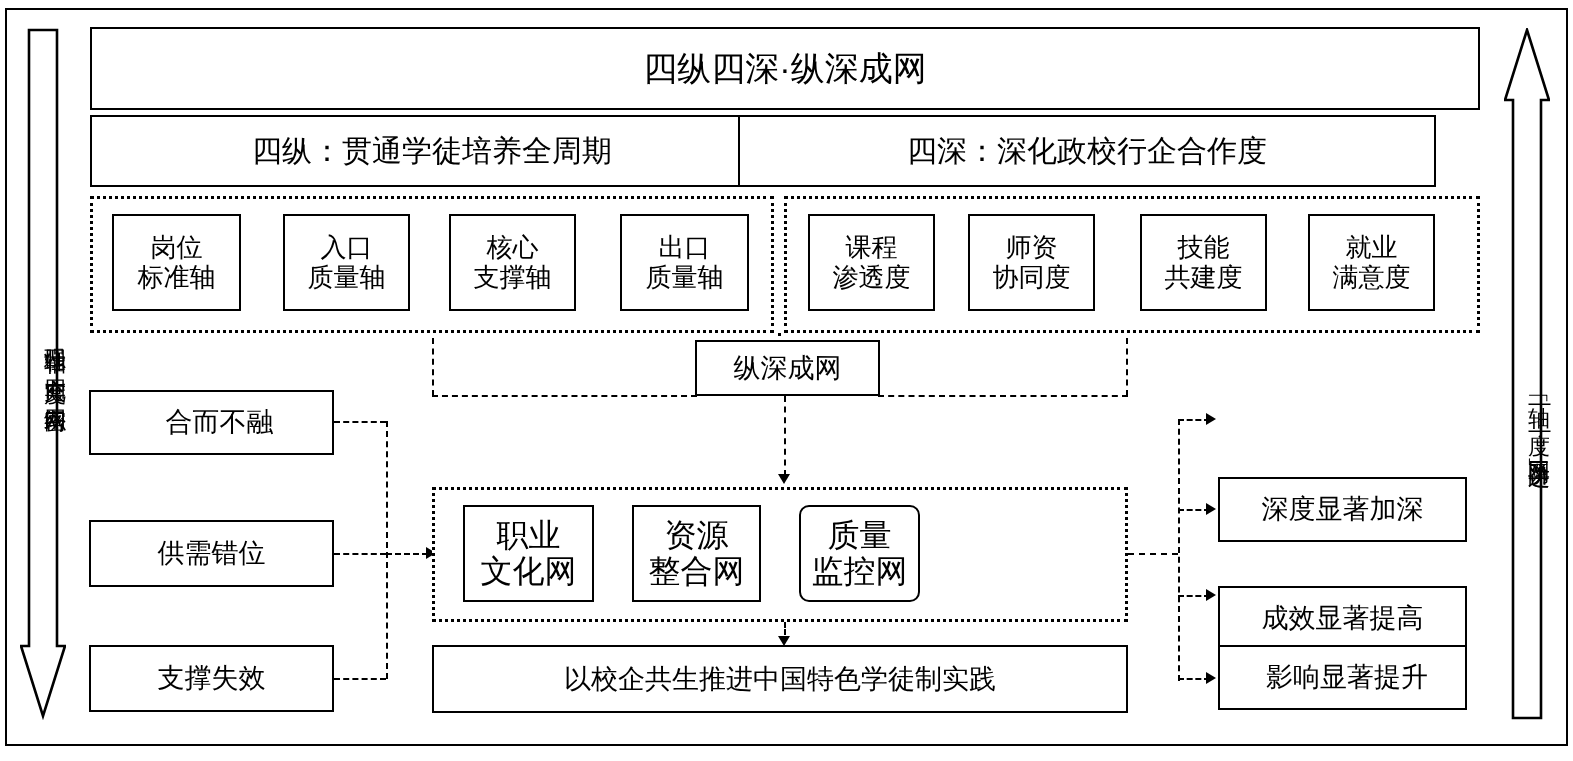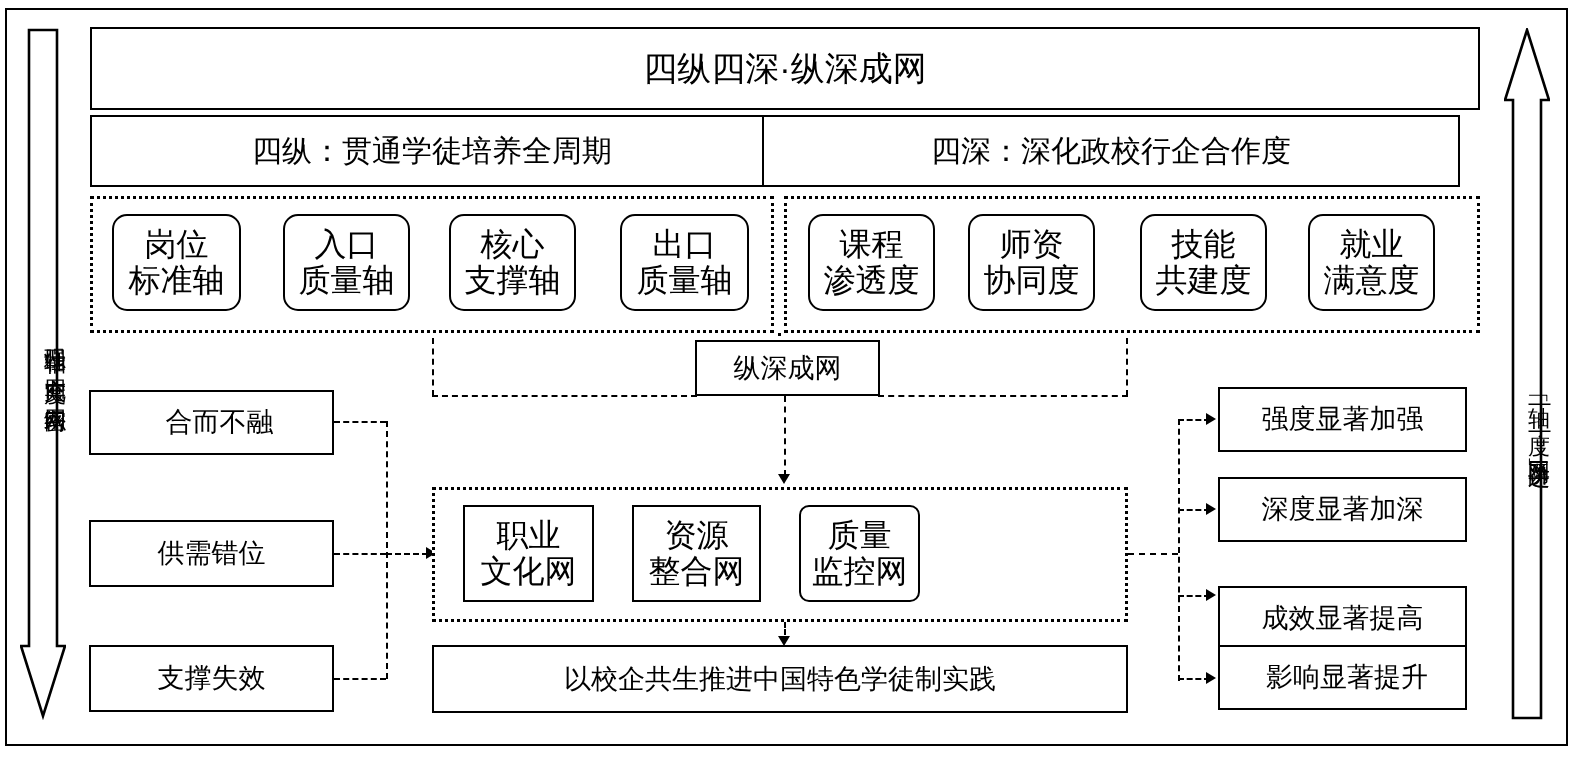--- a/index.html
+++ b/index.html
@@ -11,21 +11,21 @@
   
   .outer-frame{left:5px;top:8px;width:1563px;height:738px;border:2px solid #000;background:#fff;}
 
   
   .box{border:2px solid #000;background:#fff;display:flex;align-items:center;justify-content:center;text-align:center;line-height:1.12;color:#000;}
   .dotbox{border:3px dotted #000;background:#fff;}
 
   
   .t-title{font-size:34px;}
   .t-head{font-size:30px;}
-  .t-cell{font-size:32px;border-radius:15px;}
+  .t-cell{font-size:26px;}
   .t-mid{font-size:27px;}
   .t-node{font-size:32px;}
   .t-band{font-size:27px;}
 
   
   .vert-label{position:absolute;left:0;right:0;text-align:center;font-size:22px;line-height:1.02;writing-mode:vertical-rl;text-orientation:upright;letter-spacing:1px;}
   .arrow-svg{position:absolute;}
 
   
   .dash-h{border-top:2.5px dashed #000;height:0;}
@@ -55,21 +55,21 @@
     <div class="vert-label" style="top:140px;height:500px;">「轴—度—网」三阶递进</div>
   </div>
 
   <div class="abs box t-title" style="left:90px;top:27px;width:1390px;height:83px;">
     <span>四纵四深·纵深成网</span>
   </div>
 
   <div class="abs box t-head" style="left:90px;top:115px;width:684px;height:72px;">
     <span>四纵：贯通学徒培养全周期</span>
   </div>
-  <div class="abs box t-head" style="left:762px;top:115px;width:698px;height:72px;">
+  <div class="abs box t-head" style="left:738px;top:115px;width:698px;height:72px;">
     <span>四深：深化政校行企合作度</span>
   </div>
 
   <div class="abs dotbox" style="left:90px;top:196px;width:684px;height:137px;"></div>
   <div class="abs box t-cell" style="left:112px;top:214px;width:129px;height:97px;">
     <span>
       <span>岗位</span><br><span>标准轴</span>
     </span>
   </div>
   <div class="abs box t-cell" style="left:283px;top:214px;width:127px;height:97px;">
@@ -170,23 +170,20 @@
 
   <div class="abs dash-h" style="left:1178px;top:419px;width:32px;"></div>
   <div class="abs arrowhead ah-right" style="left:1206px;top:413px;"></div>
   <div class="abs dash-h" style="left:1178px;top:509px;width:32px;"></div>
   <div class="abs arrowhead ah-right" style="left:1206px;top:503px;"></div>
   <div class="abs dash-h" style="left:1178px;top:595px;width:32px;"></div>
   <div class="abs arrowhead ah-right" style="left:1206px;top:589px;"></div>
   <div class="abs dash-h" style="left:1178px;top:678px;width:32px;"></div>
   <div class="abs arrowhead ah-right" style="left:1206px;top:672px;"></div>
 
-  <div class="abs box t-band" style="left:1218px;top:387px;width:249px;height:65px;">
-    <span>强度显著加强</span>
-  </div>
   <div class="abs box t-band" style="left:1218px;top:477px;width:249px;height:65px;">
     <span>深度显著加深</span>
   </div>
   <div class="abs box t-band" style="left:1218px;top:563px;width:249px;height:65px;margin-top:23px;">
     <span>成效显著提高</span>
   </div>
   <div class="abs box t-band" style="left:1218px;top:645px;width:249px;height:65px;padding-left:9px;">
     <span>影响显著提升</span>
   </div>
 

